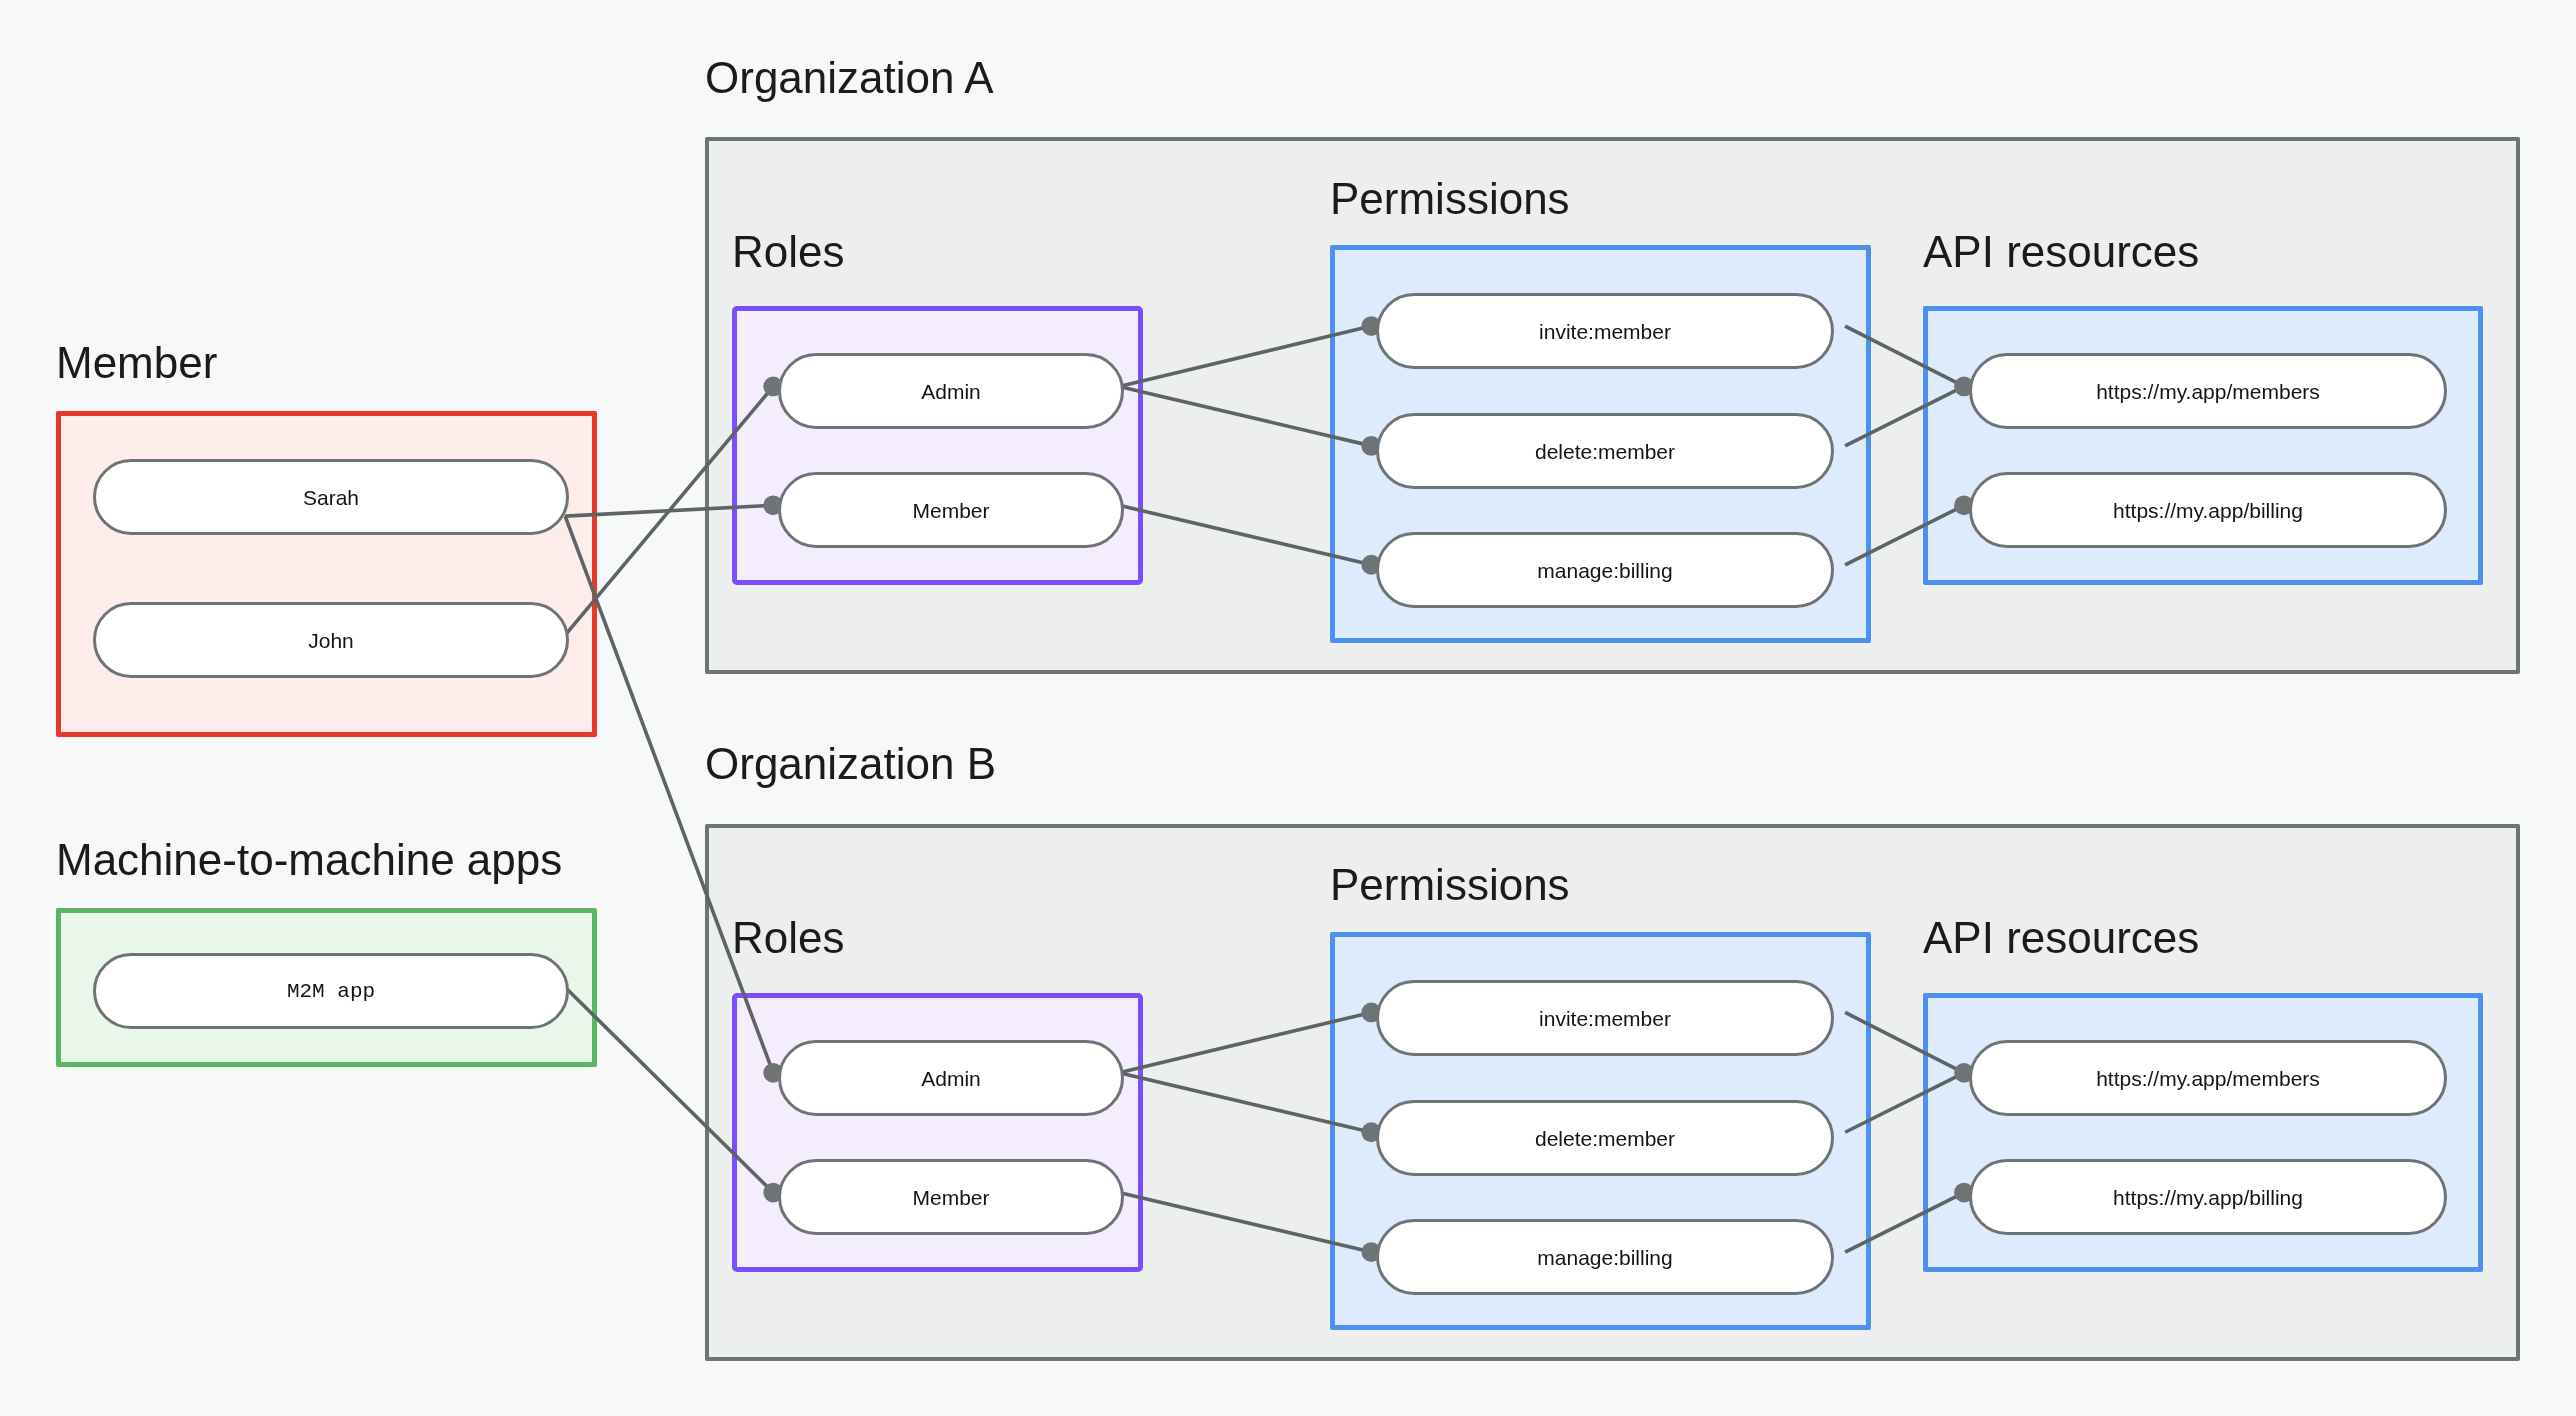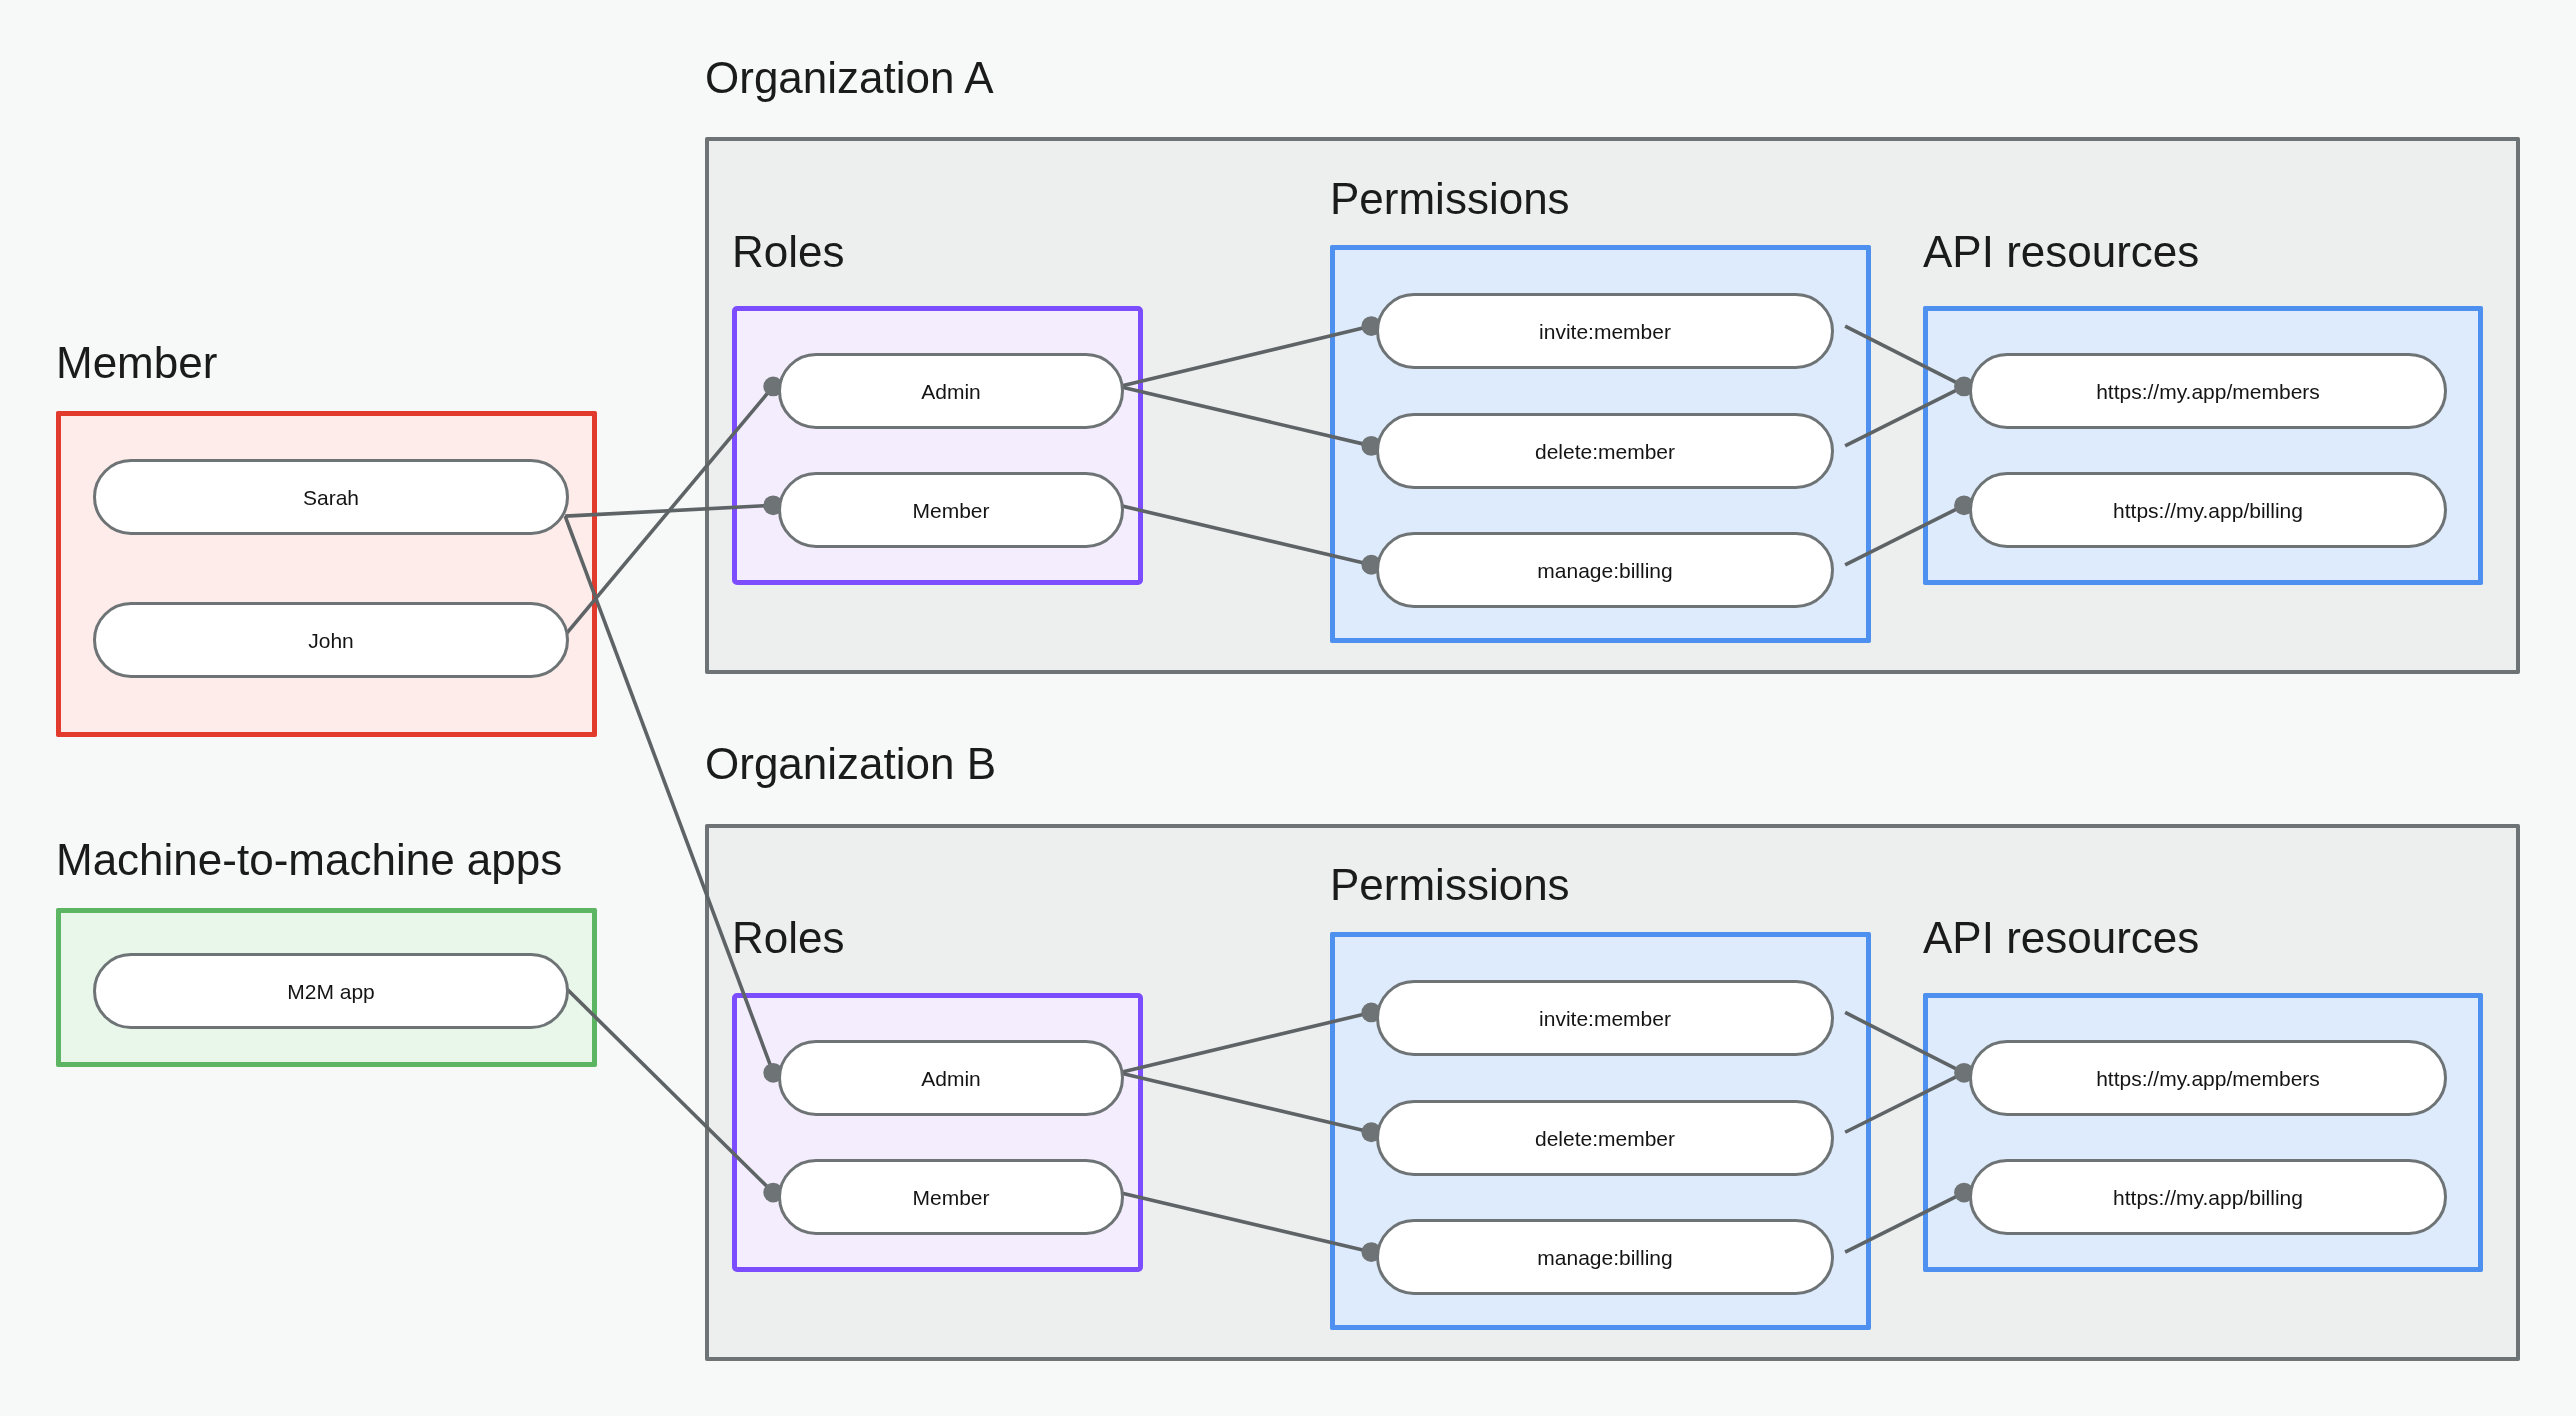--- a/index.html
+++ b/index.html
@@ -27,21 +27,21 @@
     font-weight: 400;
   }
 
   
   .group {
     position: absolute;
     box-sizing: border-box;
     border-style: solid;
   }
   .group-users      { border-width: 5.4px; border-color: #E23B2E; background: #FDECEA; border-radius: 1.8px; }
-  .group-m2m        { border-width: 5.4px; border-color: #5BB563; background: #E8F7EA; border-radius: 1.8px; }
+  .group-m2m        { border-width: 5.4px; border-color: #5BB563; background: #E8F7EA; border-radius: 1.8px; font-family: Liberation Mono, monospace; }
   .group-org        { border-width: 4.5px; border-color: #6E7375; background: #EDEEEE; border-radius: 1.8px; }
   .group-roles      { border-width: 5.4px; border-color: #7C4DFF; background: #F4EDFD; border-radius: 5px; }
   .group-perms      { border-width: 5.4px; border-color: #4D90F0; background: #DEEBFC; border-radius: 1.8px; }
   .group-apis       { border-width: 5.4px; border-color: #4D90F0; background: #DEEBFC; border-radius: 1.8px; }
 
   
   .pill {
     position: absolute;
     box-sizing: border-box;
     background: #FFFFFF;

